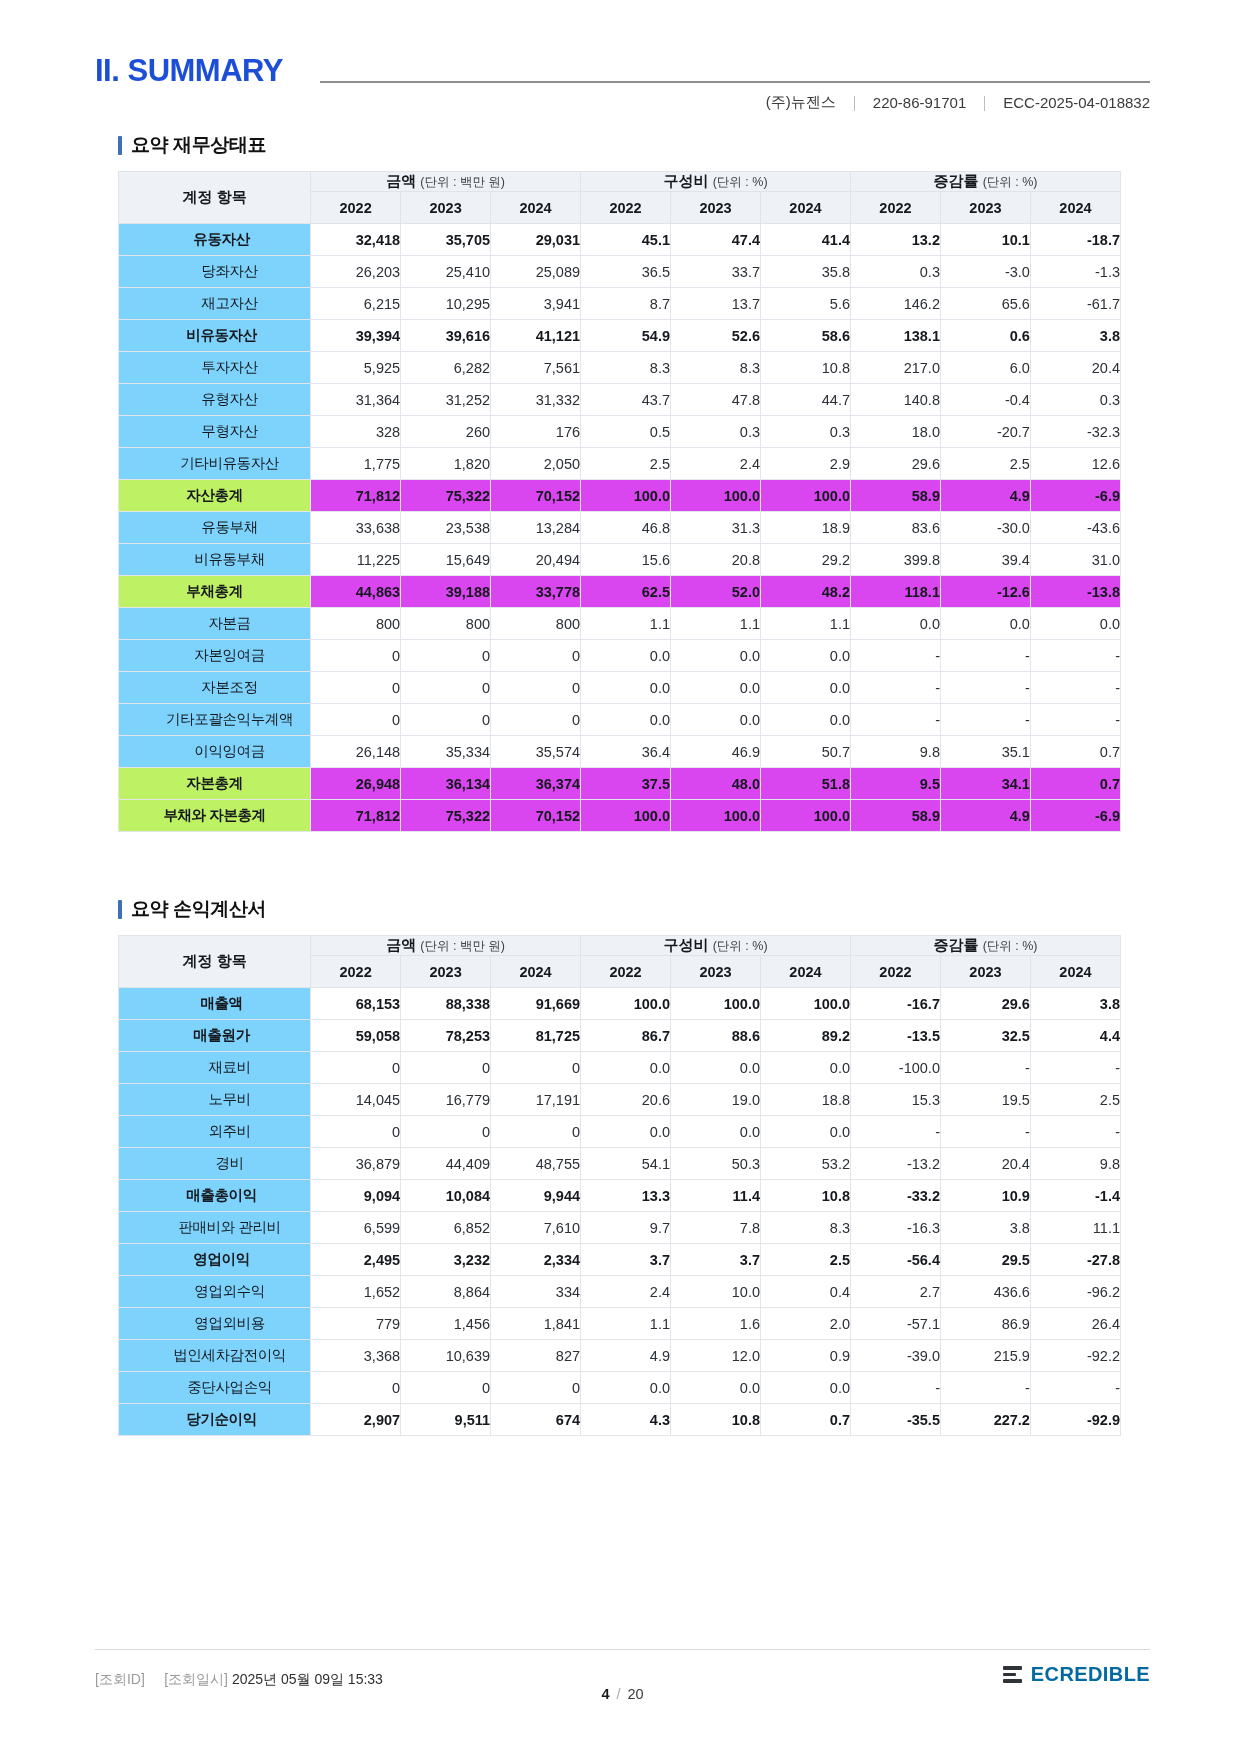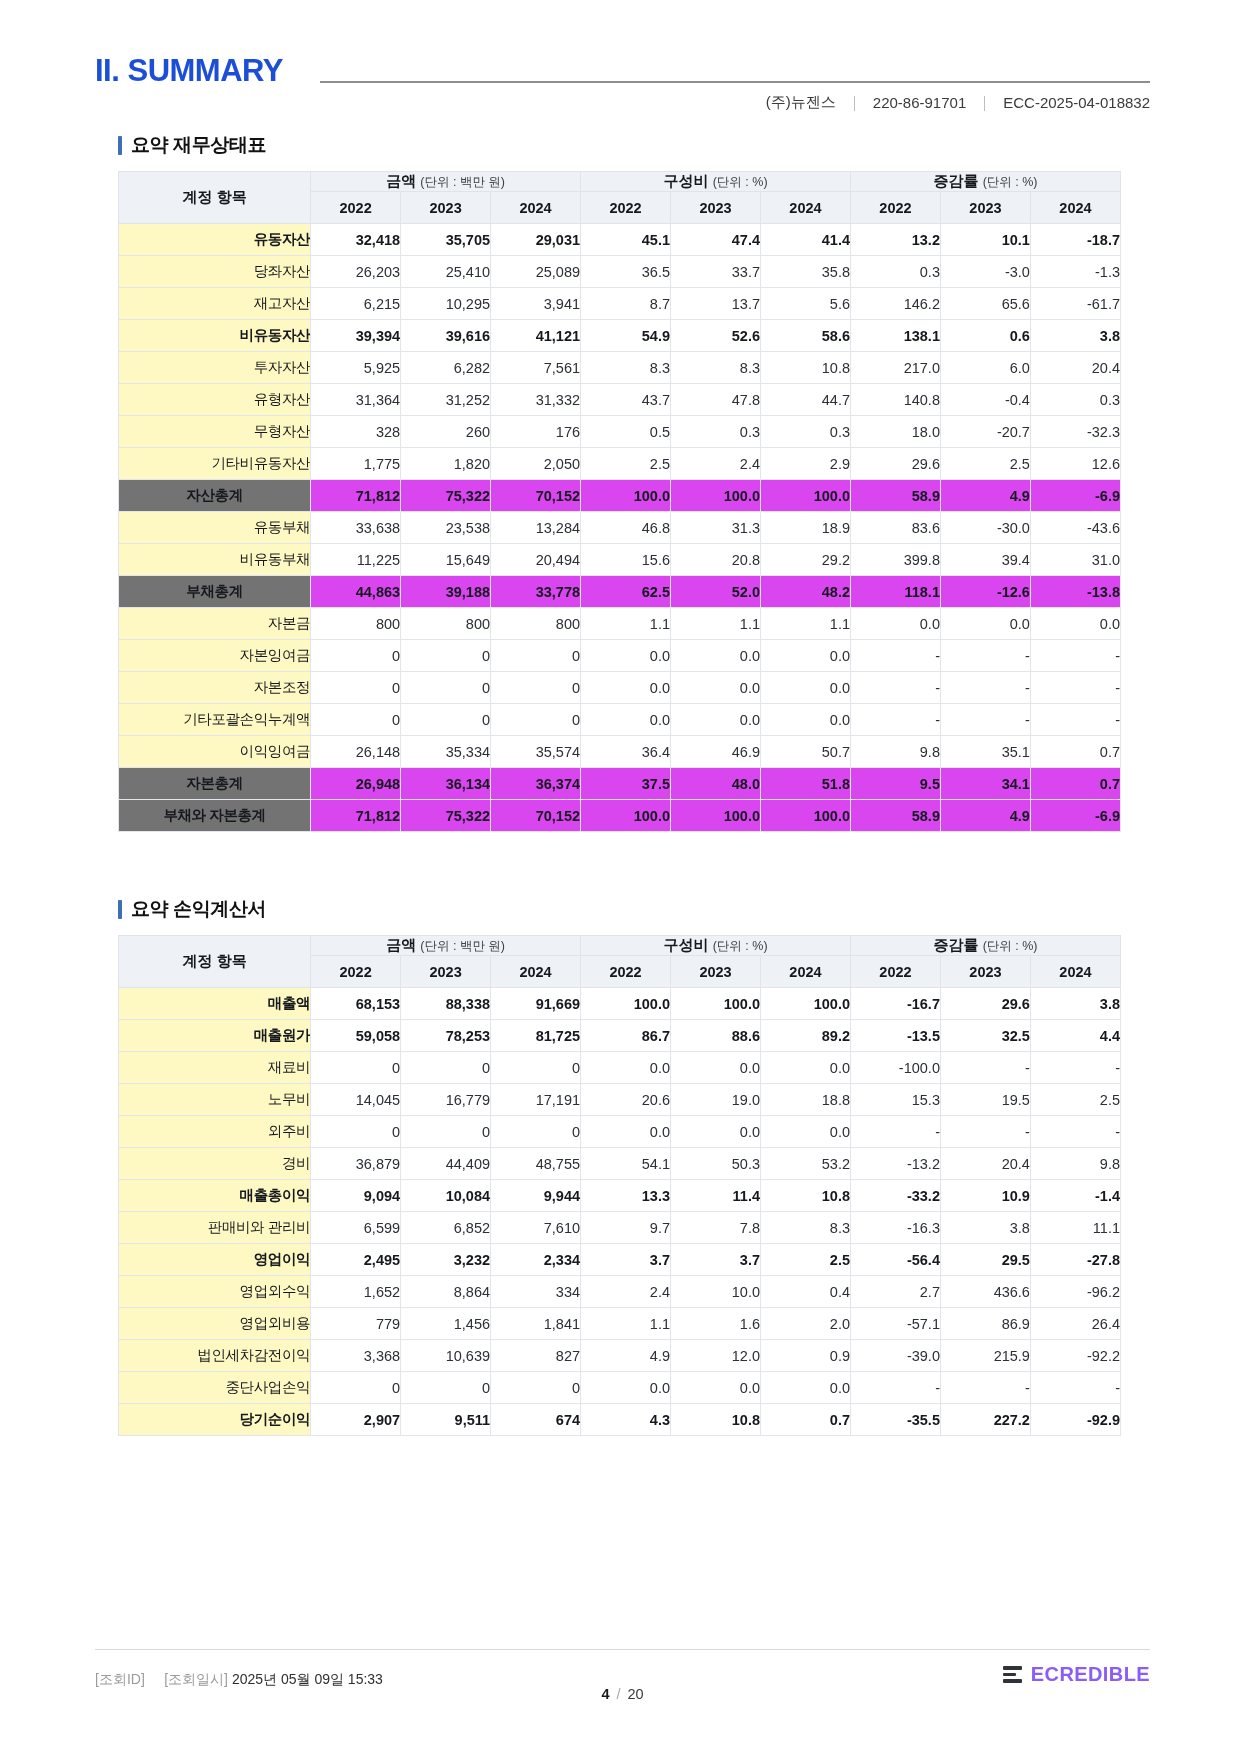--- a/index.html
+++ b/index.html
@@ -77,42 +77,42 @@
   table.fin thead th.yr { height:32px; font-size:14.5px; }
   table.fin thead th.acct {
     font-size:15px;
   }
   table.fin thead th.acct, table.fin thead th.grp { border-bottom-color:#dfe4eb; }
 
   
   table.fin .gsep-l { border-left:1px solid #cfd6e0; }
 
   td.label {
-    background:#fef9c3;
+    background:#7dd3fc;
     color:#15181d;
-    text-align:right;
+    text-align:center;
     padding-left:14px;
     letter-spacing:-0.4px;
     white-space:nowrap;
     overflow:hidden;
   }
   td.num {
     background:#ffffff;
     text-align:right;
     padding-right:12px;
     color:#2b2f36;
     font-variant-numeric:tabular-nums;
     white-space:nowrap;
   }
   
   tr.lv1 td.label { font-weight:bold; padding-left:14px; }
   
   tr.lv2 td.label { font-weight:normal; padding-left:30px; }
   
-  tr.total td.label { font-weight:bold; text-align:center; padding-left:0; background:#737373; }
+  tr.total td.label { font-weight:bold; text-align:center; padding-left:0; background:#bef264; }
   tr.total td.num { font-weight:bold; background:#d946ef; color:#15181d; }
   tr.lv1 td.num { font-weight:bold; color:#15181d; }
 
   
   .footer {
     position:absolute; left:95px; right:90px; bottom:52px; height:52px;
   }
   .footer-rule { position:absolute; left:0; right:0; top:0; height:1px; background:#d9d9d9; }
   .footer-left {
     position:absolute; left:0; top:22px; font-size:14px; color:#6f6f6f;
@@ -129,21 +129,21 @@
   .footer-right {
     position:absolute; right:0; top:14px;
     display:flex; align-items:center; gap:9px;
   }
   .logo-mark { display:flex; flex-direction:column; gap:3px; width:19px; }
   .logo-mark i { display:block; height:3.5px; background:#2f3338; border-radius:1px; }
   .logo-mark i:nth-child(1){ width:19px; }
   .logo-mark i:nth-child(2){ width:13px; }
   .logo-mark i:nth-child(3){ width:19px; }
   .logo-text {
-    font-size:20px; font-weight:bold; letter-spacing:0.4px; color:#8b5cf6;
+    font-size:20px; font-weight:bold; letter-spacing:0.4px; color:#0369a1;
   }
 </style>
 </head>
 <body>
 
 <div class="page">
 
   <div class="doc-header">
     <div class="doc-title">II. SUMMARY</div>
     <div class="header-rule"></div>

